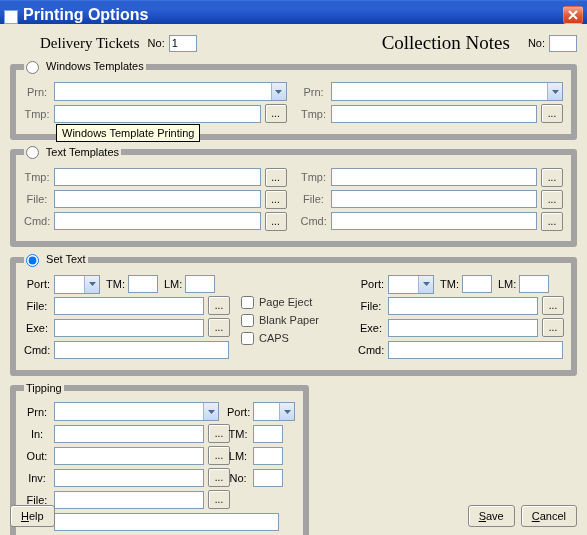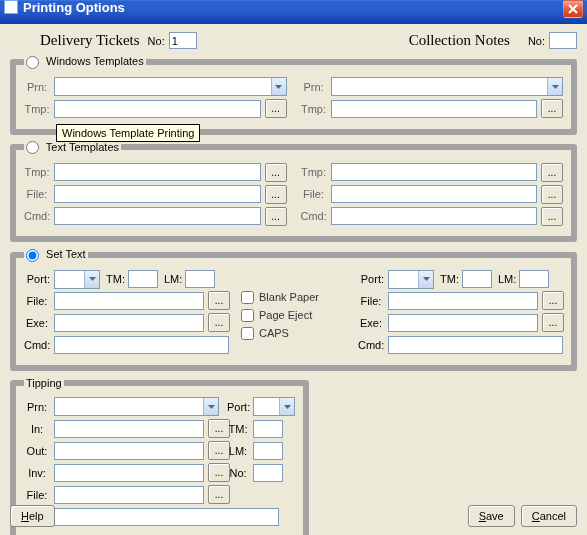--- a/index.html
+++ b/index.html
@@ -10,24 +10,24 @@
     background: #ece9d8;
     width: 587px;
     height: 535px;
     overflow: hidden;
   }
   .titlebar {
     height: 24px;
     background: linear-gradient(to bottom, #3b77dd 0%, #2a5fcf 8%, #2a5fcf 40%, #1d4fc2 70%, #0d3ea8 100%);
     color: #fff;
     display: flex;
-    align-items: flex-start;
+    align-items: flex-end;
     padding: 0 4px;
     font-weight: bold;
-    font-size: 13px;
+    font-size: 16px;
   }
   .titlebar .ticon {
     width: 14px; height: 14px;
     background: #fff;
     margin-right: 5px;
     border: 1px solid #7aa7e8;
   }
   .titlebar .spacer { flex: 1; }
   .closebtn {
     width: 20px; height: 18px;
@@ -50,21 +50,21 @@
     align-items: center;
     margin: 2px 0 6px 0;
   }
   .hdr .title-left {
     font-family: Georgia, serif;
     font-size: 15px;
     margin-left: 30px;
   }
   .hdr .title-right {
     font-family: Georgia, serif;
-    font-size: 15px;
+    font-size: 19px;
     margin-left: auto;
     margin-right: 10px;
   }
   .nolab { margin-left: 8px; margin-right: 4px; }
   .noinput { width: 28px; height: 17px; border: 1px solid #7f9db9; background:#fff; font-size:11px; padding:0 2px;}
   fieldset {
     border: 6px solid #a3a3a3;
     border-radius: 3px;
     margin: 4px 0 6px 0;
     padding: 6px 8px 8px 8px;
@@ -338,25 +338,25 @@
           <div class="dots">...</div>
         </div>
         <div class="frow">
           <span class="lab active">Cmd:</span>
           <input class="txt" value="" style="">
         </div>
       </div>
       <div class="st-mid">
         <label class="chk">
           <input type="checkbox" style="">
-          <span>Blank Paper</span>
+          <span>Page Eject</span>
         </label>
         <label class="chk">
           <input type="checkbox" style="">
-          <span>Page Eject</span>
+          <span>Blank Paper</span>
         </label>
         <label class="chk">
           <input type="checkbox" style="">
           <span>CAPS</span>
         </label>
       </div>
       <div class="st-col right">
         <div class="portline">
           <span class="lab active">Port:</span>
           <div class="portcombo">

